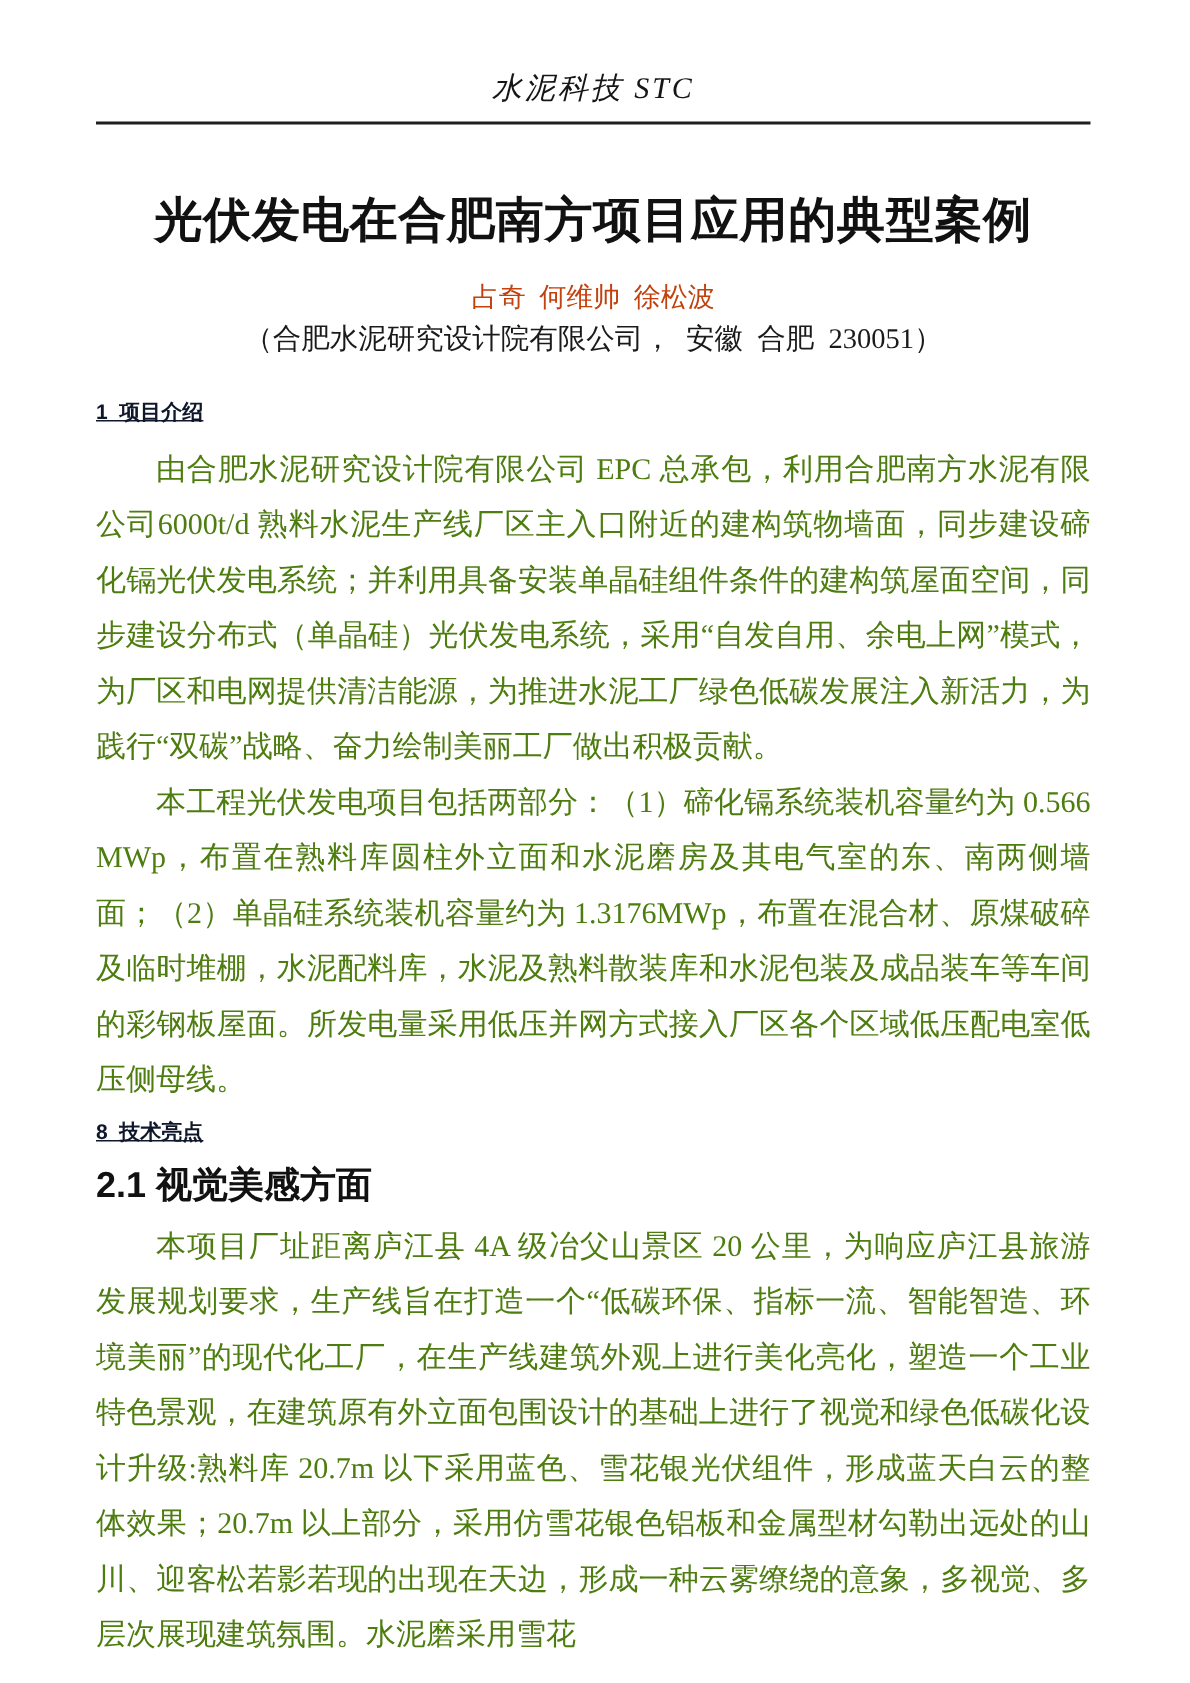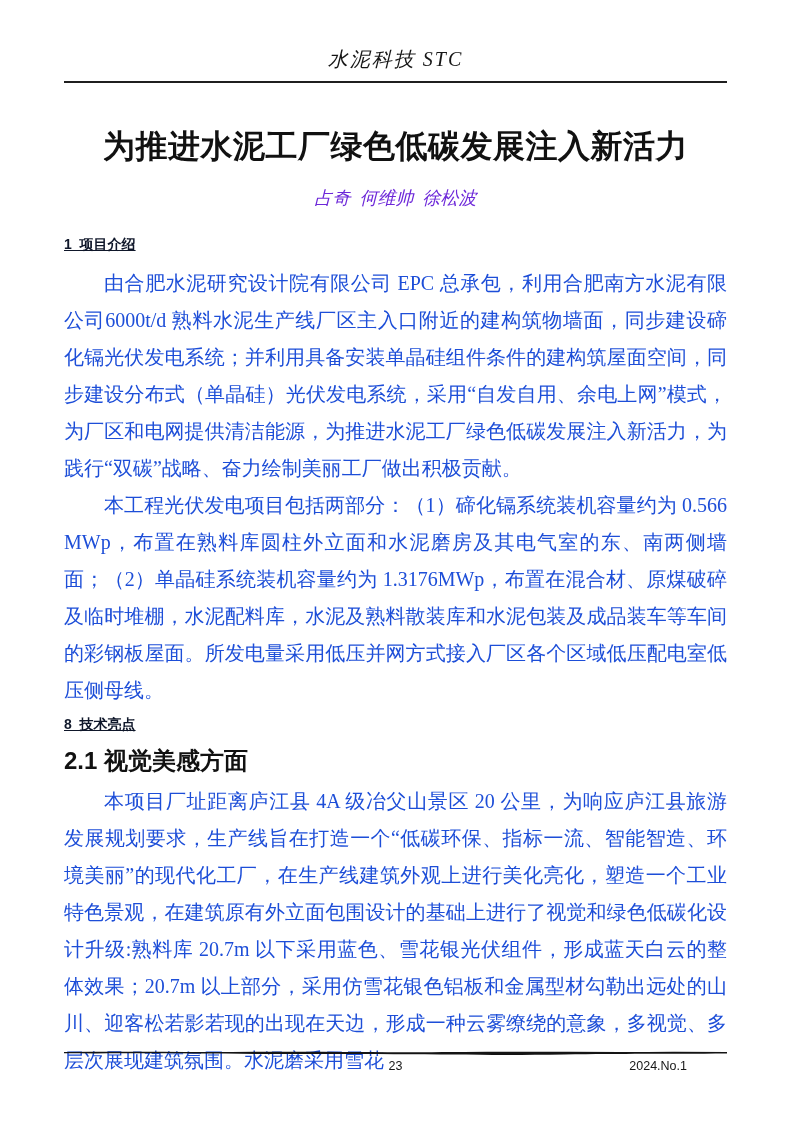--- a/index.html
+++ b/index.html
@@ -46,22 +46,21 @@
     line-height: 46px;
     color: #111111;
     letter-spacing: 0.5px;
   }
   .authors {
     margin-top: 16px;
     text-align: center;
     font-size: 18px;
     line-height: 26px;
     white-space: pre-wrap;
-    color: #6d28d9;
-    font-style: italic;
+    color: #c2410c;
   }
   .affiliation {
     margin-top: 2px;
     text-align: center;
     font-size: 19px;
     line-height: 28px;
     white-space: pre-wrap;
     color: #1a1a1a;
   }
   .sec-heading {
@@ -86,21 +85,21 @@
     color: #111111;
     white-space: pre-wrap;
   }
   .body-para {
     margin: 0;
     font-size: 20px;
     line-height: 37px;
     text-align: justify;
     text-indent: 2em;
     word-break: break-all;
-    color: #1d4ed8;
+    color: #4d7c0f;
   }
   .body-para.after-heading {
     margin-top: 6px;
   }
   .body-para.after-sub {
     margin-top: 8px;
   }
   .page-footer {
     position: absolute;
     left: 64px;
@@ -136,41 +135,32 @@
 </head>
 <body>
 
 <div class="page">
 
   <div class="journal-header">
     <div class="journal-title">水泥科技 STC</div>
     <div class="header-rule"></div>
   </div>
 
-  <h1 class="article-title">为推进水泥工厂绿色低碳发展注入新活力</h1>
+  <h1 class="article-title">光伏发电在合肥南方项目应用的典型案例</h1>
 
   <div class="authors">占奇  何维帅  徐松波</div>
 
+  <div class="affiliation">（合肥水泥研究设计院有限公司，  安徽  合肥  230051）</div>
 
   <h2 class="sec-heading first">1  项目介绍</h2>
 
   <p class="body-para after-heading">由合肥水泥研究设计院有限公司 EPC 总承包，利用合肥南方水泥有限公司6000t/d 熟料水泥生产线厂区主入口附近的建构筑物墙面，同步建设碲化镉光伏发电系统；并利用具备安装单晶硅组件条件的建构筑屋面空间，同步建设分布式（单晶硅）光伏发电系统，采用“自发自用、余电上网”模式，为厂区和电网提供清洁能源，为推进水泥工厂绿色低碳发展注入新活力，为践行“双碳”战略、奋力绘制美丽工厂做出积极贡献。</p>
 
   <p class="body-para">本工程光伏发电项目包括两部分：（1）碲化镉系统装机容量约为 0.566MWp，布置在熟料库圆柱外立面和水泥磨房及其电气室的东、南两侧墙面；（2）单晶硅系统装机容量约为 1.3176MWp，布置在混合材、原煤破碎及临时堆棚，水泥配料库，水泥及熟料散装库和水泥包装及成品装车等车间的彩钢板屋面。所发电量采用低压并网方式接入厂区各个区域低压配电室低压侧母线。</p>
 
   <h2 class="sec-heading">8  技术亮点</h2>
 
   <h3 class="sub-heading">2.1 视觉美感方面</h3>
 
   <p class="body-para after-sub">本项目厂址距离庐江县 4A 级冶父山景区 20 公里，为响应庐江县旅游发展规划要求，生产线旨在打造一个“低碳环保、指标一流、智能智造、环境美丽”的现代化工厂，在生产线建筑外观上进行美化亮化，塑造一个工业特色景观，在建筑原有外立面包围设计的基础上进行了视觉和绿色低碳化设计升级:熟料库 20.7m 以下采用蓝色、雪花银光伏组件，形成蓝天白云的整体效果；20.7m 以上部分，采用仿雪花银色铝板和金属型材勾勒出远处的山川、迎客松若影若现的出现在天边，形成一种云雾缭绕的意象，多视觉、多层次展现建筑氛围。水泥磨采用雪花</p>
 
-  <div class="page-footer">
-    <svg class="footer-rule" viewBox="0 0 663 7" preserveAspectRatio="none" aria-hidden="true">
-      <path d="M0,3.1 C60,2.2 120,3.4 190,2.8 C260,2.2 320,3.6 400,3.0 C470,2.5 540,3.3 610,2.8 L663,3.0
-               L663,4.4 C600,5.0 560,4.4 500,5.4 C440,6.4 400,5.6 330,5.2 C260,4.8 200,5.4 130,4.6 C80,4.1 40,4.6 0,4.3 Z" fill="#141414"></path>
-    </svg>
-    <div class="footer-row">
-      <span class="page-number">23</span>
-      <span class="issue-label">2024.No.1</span>
-    </div>
-  </div>
 
 </div>
 
 </body></html>

